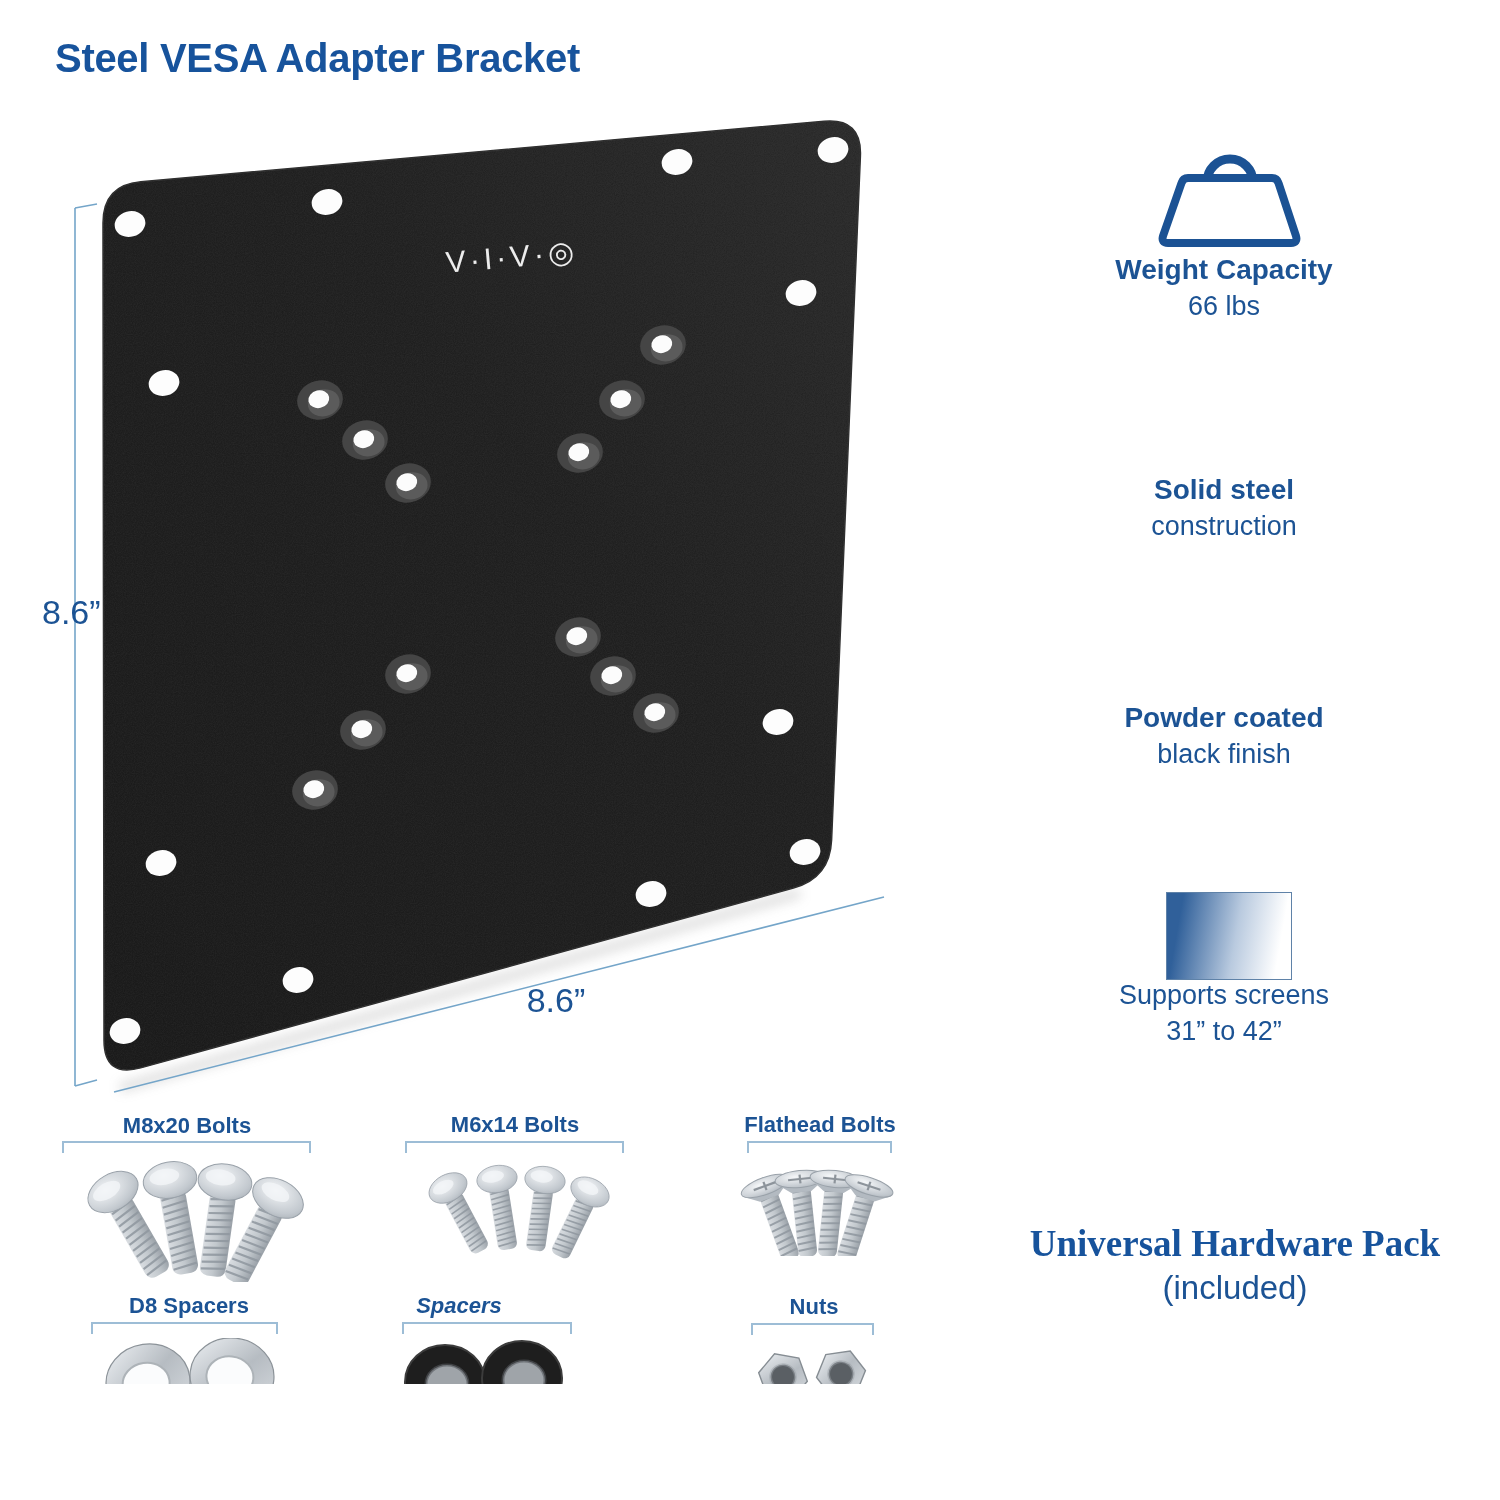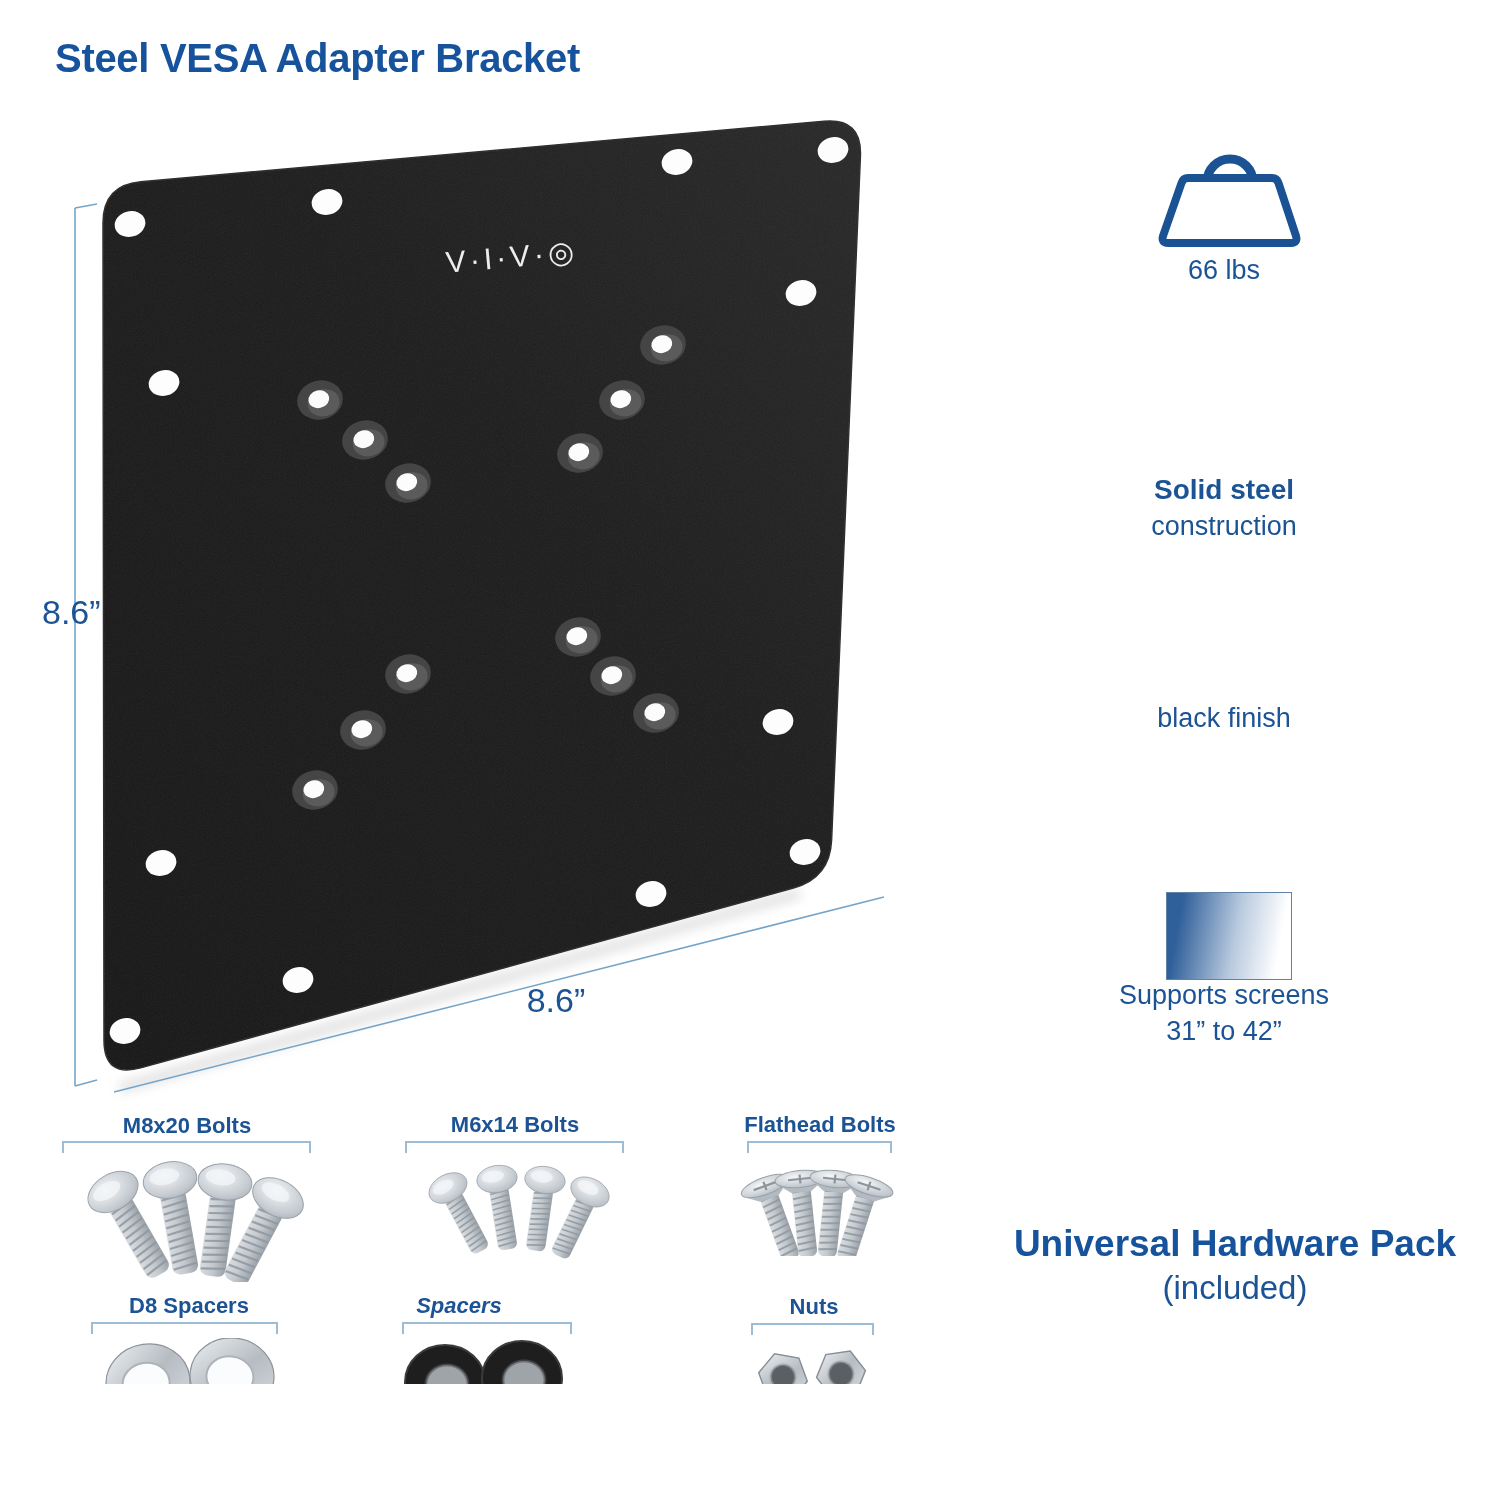--- a/index.html
+++ b/index.html
@@ -22,21 +22,21 @@
   }
   .hw-label{
     font-size:22px;font-weight:bold;color:#1c5394;white-space:nowrap;
     transform:translateX(-50%);
   }
   .bracket{
     height:12px;border-top:2px solid #9dbdd6;border-left:2px solid #9dbdd6;
     border-right:2px solid #9dbdd6;box-sizing:border-box;
   }
   .pack{left:1005px;top:1222px;width:460px;text-align:center;color:#17539c;}
-  .pack .pack-title{font-size:37px;font-weight:bold;line-height:44px;}
+  .pack .pack-title{font-size:37px;font-weight:bold;line-height:44px;font-family:Liberation Serif, serif;}
   .pack .pack-sub{font-size:33px;line-height:44px;color:#1c5394;}
 </style>
 </head>
 <body>
 
 <div class="canvas">
 
   <div class="abs page-title">Steel VESA Adapter Bracket</div>
 
   <svg class="abs" style="left:0;top:0;" width="1500" height="1500" viewBox="0 0 1500 1500">
@@ -188,29 +188,31 @@
     <text x="556" y="1012" font-size="34" fill="#1c5394" text-anchor="middle" font-family="Liberation Sans, sans-serif">8.6”</text>
   </svg>
 
   <svg class="abs" style="left:1150px;top:145px;" width="160" height="110" viewBox="0 0 160 110">
     <path d="M 57,37 A 23 23 0 0 1 103,37" fill="none" stroke="#1b5294" stroke-width="9"></path>
     <path d="M 38,33 L 122,33 Q 127,33 128.5,38 L 146,91 Q 148,98 141,98 L 18,98 Q 11,98 13,91
              L 31.5,38 Q 33,33 38,33 Z" fill="#ffffff" stroke="#1b5294" stroke-width="8" stroke-linejoin="round"></path>
   </svg>
 
   <div class="abs feature" style="left:1039px;top:252px;width:370px;">
+    <div class="line-bold">Weight Capacity</div>
     <div class="line-normal">66 lbs</div>
   </div>
 
   <div class="abs feature" style="left:1039px;top:472px;width:370px;">
     <div class="line-bold">Solid steel</div>
     <div class="line-normal">construction</div>
   </div>
 
   <div class="abs feature" style="left:1039px;top:700px;width:370px;">
+    <div class="line-bold">Powder coated</div>
     <div class="line-normal">black finish</div>
   </div>
 
   <div class="abs screen-chip"></div>
 
   <div class="abs feature" style="left:1039px;top:977px;width:370px;">
     <div class="line-normal">Supports screens</div>
     <div class="line-normal">31” to 42”</div>
   </div>
 

